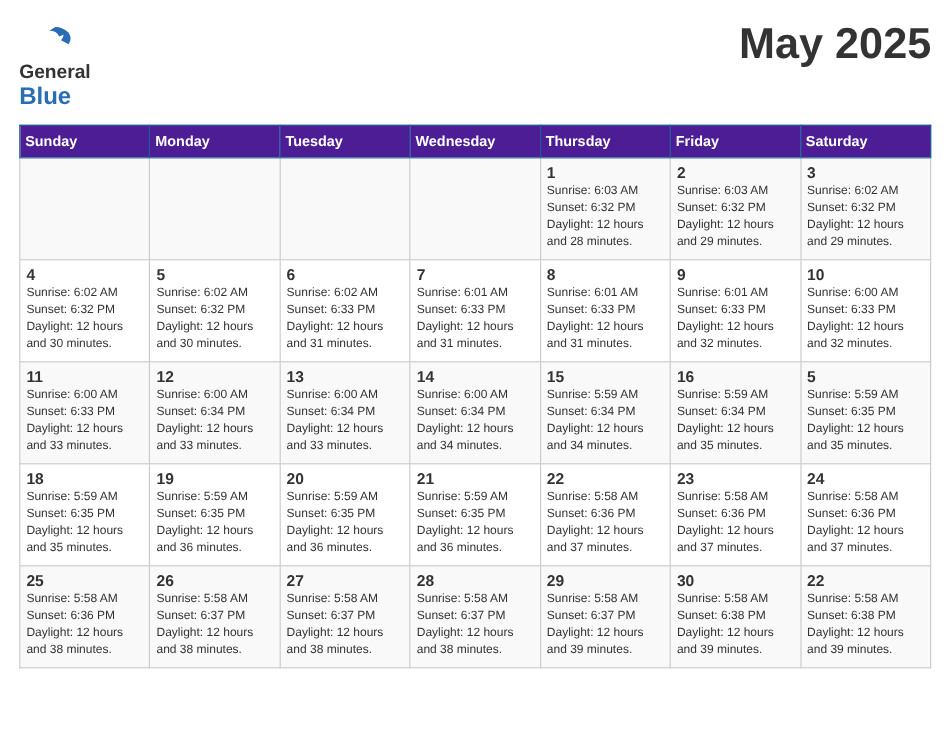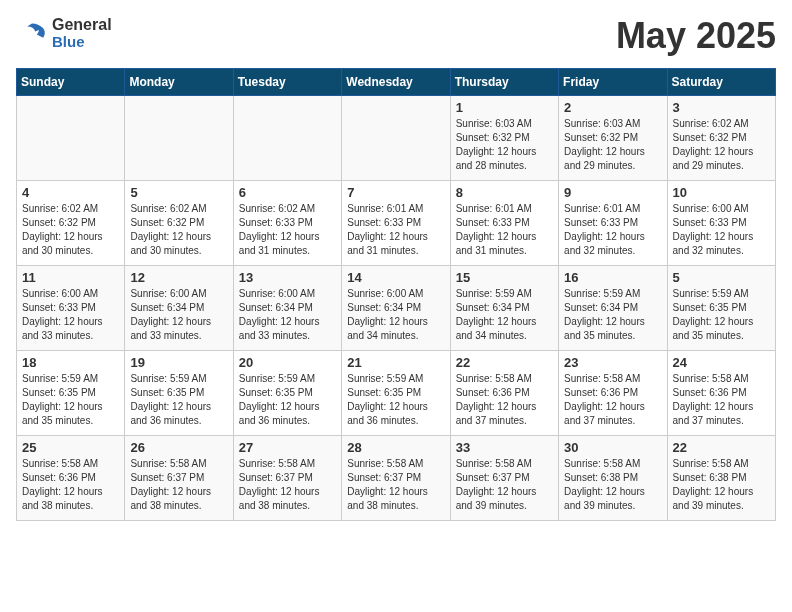--- a/index.html
+++ b/index.html
@@ -13,33 +13,34 @@
     .header {
       display: flex;
       justify-content: space-between;
       align-items: flex-start;
       margin-bottom: 12px;
     }
     .logo {
       display: flex;
       align-items: center;
       gap: 4px;
+      flex-direction: column;
     }
     .logo-text {
       display: flex;
       flex-direction: column;
       line-height: 1.1;
     }
     .logo-general {
       font-size: 16px;
       font-weight: bold;
       color: #333;
     }
     .logo-blue {
-      font-size: 15px;
+      font-size: 20px;
       font-weight: bold;
       color: #2a6db5;
     }
     .logo-icon {
       width: 32px;
       height: 32px;
     }
     .title-block {
       text-align: center;
     }
@@ -52,21 +53,21 @@
     .location {
       font-size: 14px;
       color: #555;
     }
     table {
       width: 100%;
       border-collapse: collapse;
       table-layout: fixed;
     }
     thead tr th {
-      background: #0c4a6e;
+      background: #4c1d95;
       color: #fff;
       font-size: 12px;
       font-weight: bold;
       padding: 6px 4px;
       text-align: left;
       border: 1px solid #1e5a9a;
     }
     tbody tr td {
       border: 1px solid #ccc;
       vertical-align: top;
@@ -330,21 +331,21 @@
 and 38 minutes.</div>
         </td>
         <td>
           <span class="day-number">28</span>
           <div class="day-info" style="white-space: pre-line;">Sunrise: 5:58 AM
 Sunset: 6:37 PM
 Daylight: 12 hours
 and 38 minutes.</div>
         </td>
         <td>
-          <span class="day-number">33</span>
+          <span class="day-number">29</span>
           <div class="day-info" style="white-space: pre-line;">Sunrise: 5:58 AM
 Sunset: 6:37 PM
 Daylight: 12 hours
 and 39 minutes.</div>
         </td>
         <td>
           <span class="day-number">30</span>
           <div class="day-info" style="white-space: pre-line;">Sunrise: 5:58 AM
 Sunset: 6:38 PM
 Daylight: 12 hours

